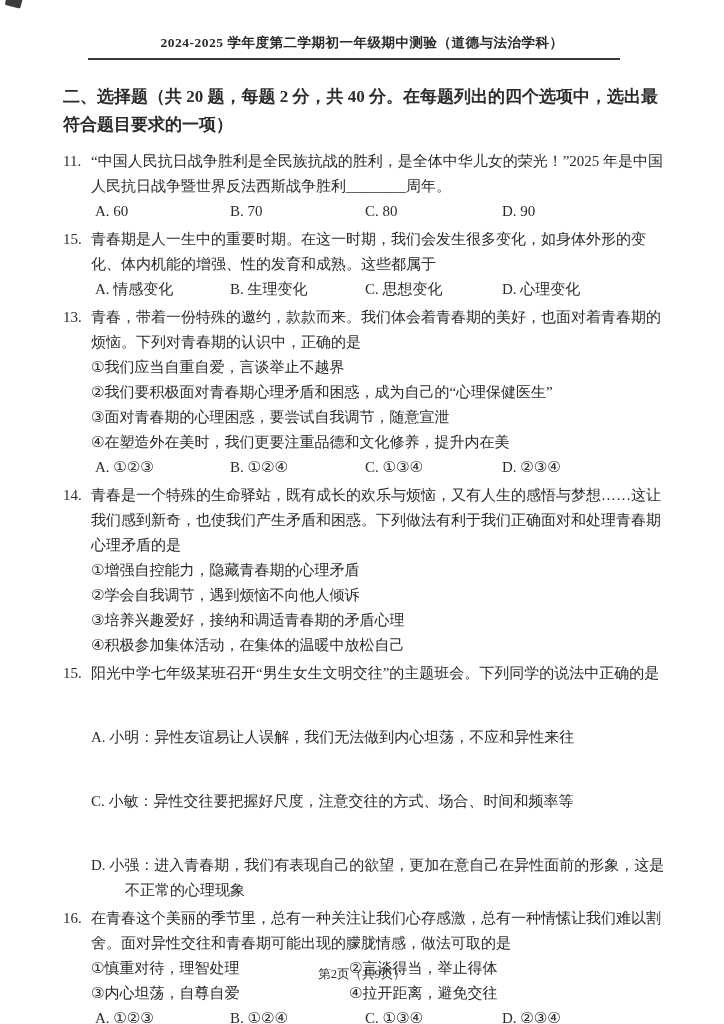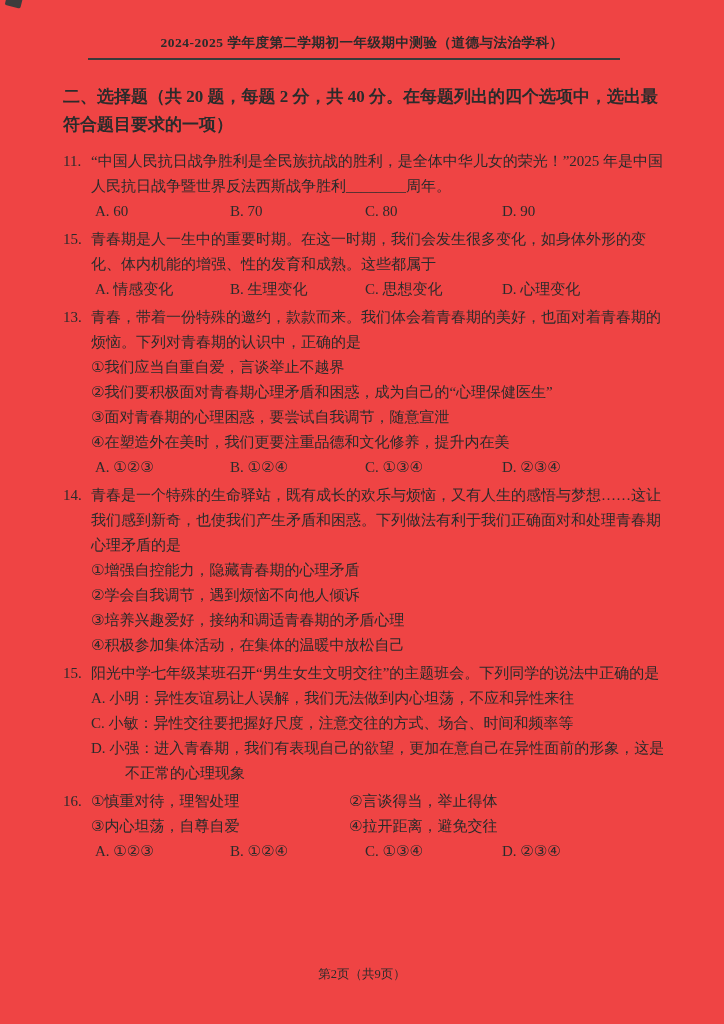--- a/index.html
+++ b/index.html
@@ -5,21 +5,21 @@
   html, body {
     margin: 0;
     padding: 0;
     background: #e8e8e8;
   }
   .page {
     position: relative;
     width: 724px;
     height: 1024px;
     margin: 0;
-    background: #ef4444;
+    background: #ffffff;
     overflow: hidden;
     color: #2b2b2b;
     font-family: "Liberation Serif", "DejaVu Serif", "DejaVu Sans", serif;
   }
   
   .corner-mark {
     position: absolute;
     left: 6px;
     top: -6px;
     width: 16px;
@@ -75,20 +75,21 @@
     grid-template-columns: 258px auto;
   }
   .q-options.grid {
     display: grid;
     grid-template-columns: 135px 135px 137px auto;
     padding-left: 4px;
   }
   .q-options.stack .option {
     padding-left: 34px;
     text-indent: -34px;
+    margin-top: 39px;
   }
   .footer {
     position: absolute;
     top: 966px;
     left: 0;
     width: 100%;
     text-align: center;
     font-size: 12.5px;
   }
 </style>
@@ -185,20 +186,21 @@
                 <div class="option">D. 小强：进入青春期，我们有表现自己的欲望，更加在意自己在异性面前的形象，这是不正常的心理现象</div>
               </div>
       </div>
     </div>
   </section>
 
   <section class="question">
     <div class="q-row">
       <span class="q-number">16.</span>
       <div class="q-content">
+        <p class="q-stem">在青春这个美丽的季节里，总有一种关注让我们心存感激，总有一种情愫让我们难以割舍。面对异性交往和青春期可能出现的朦胧情感，做法可取的是</p>
         <div class="q-subitems two-col">
                 <div class="sub-item">①慎重对待，理智处理</div>
                 <div class="sub-item">②言谈得当，举止得体</div>
                 <div class="sub-item">③内心坦荡，自尊自爱</div>
                 <div class="sub-item">④拉开距离，避免交往</div>
               </div>
         <div class="q-options grid">
                 <div class="option">A. ①②③</div>
                 <div class="option">B. ①②④</div>
                 <div class="option">C. ①③④</div>

